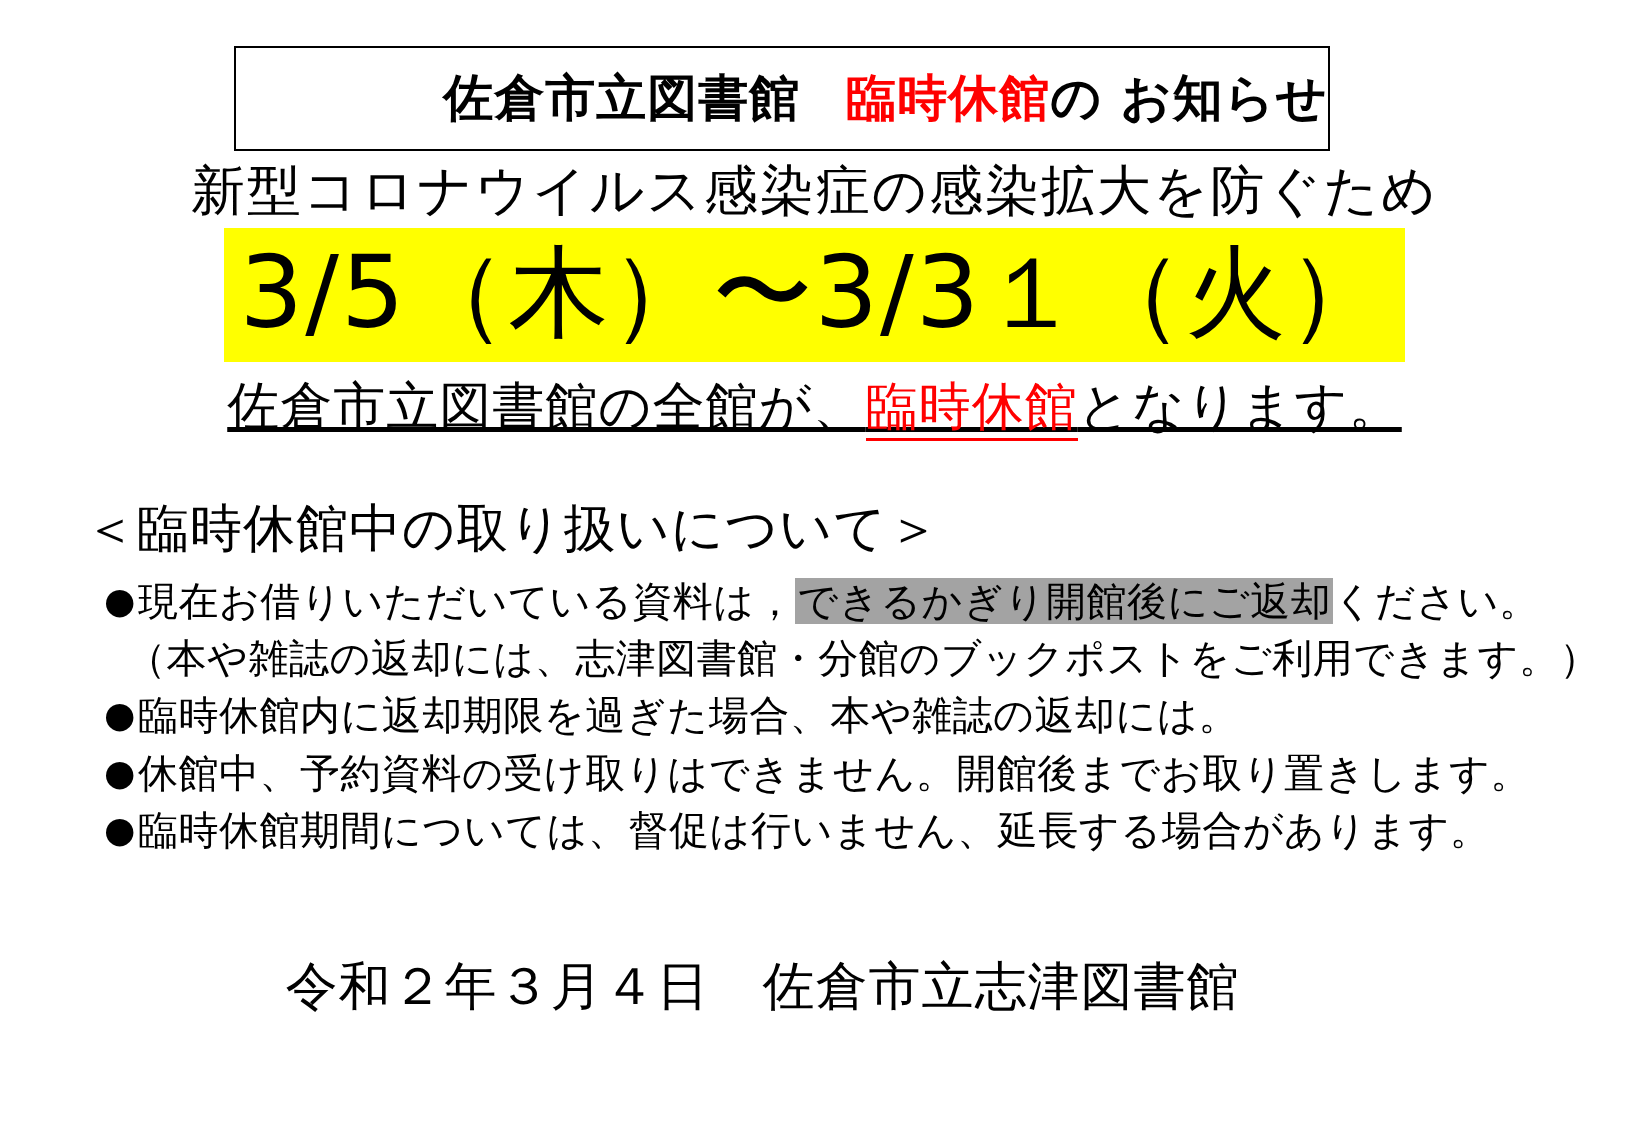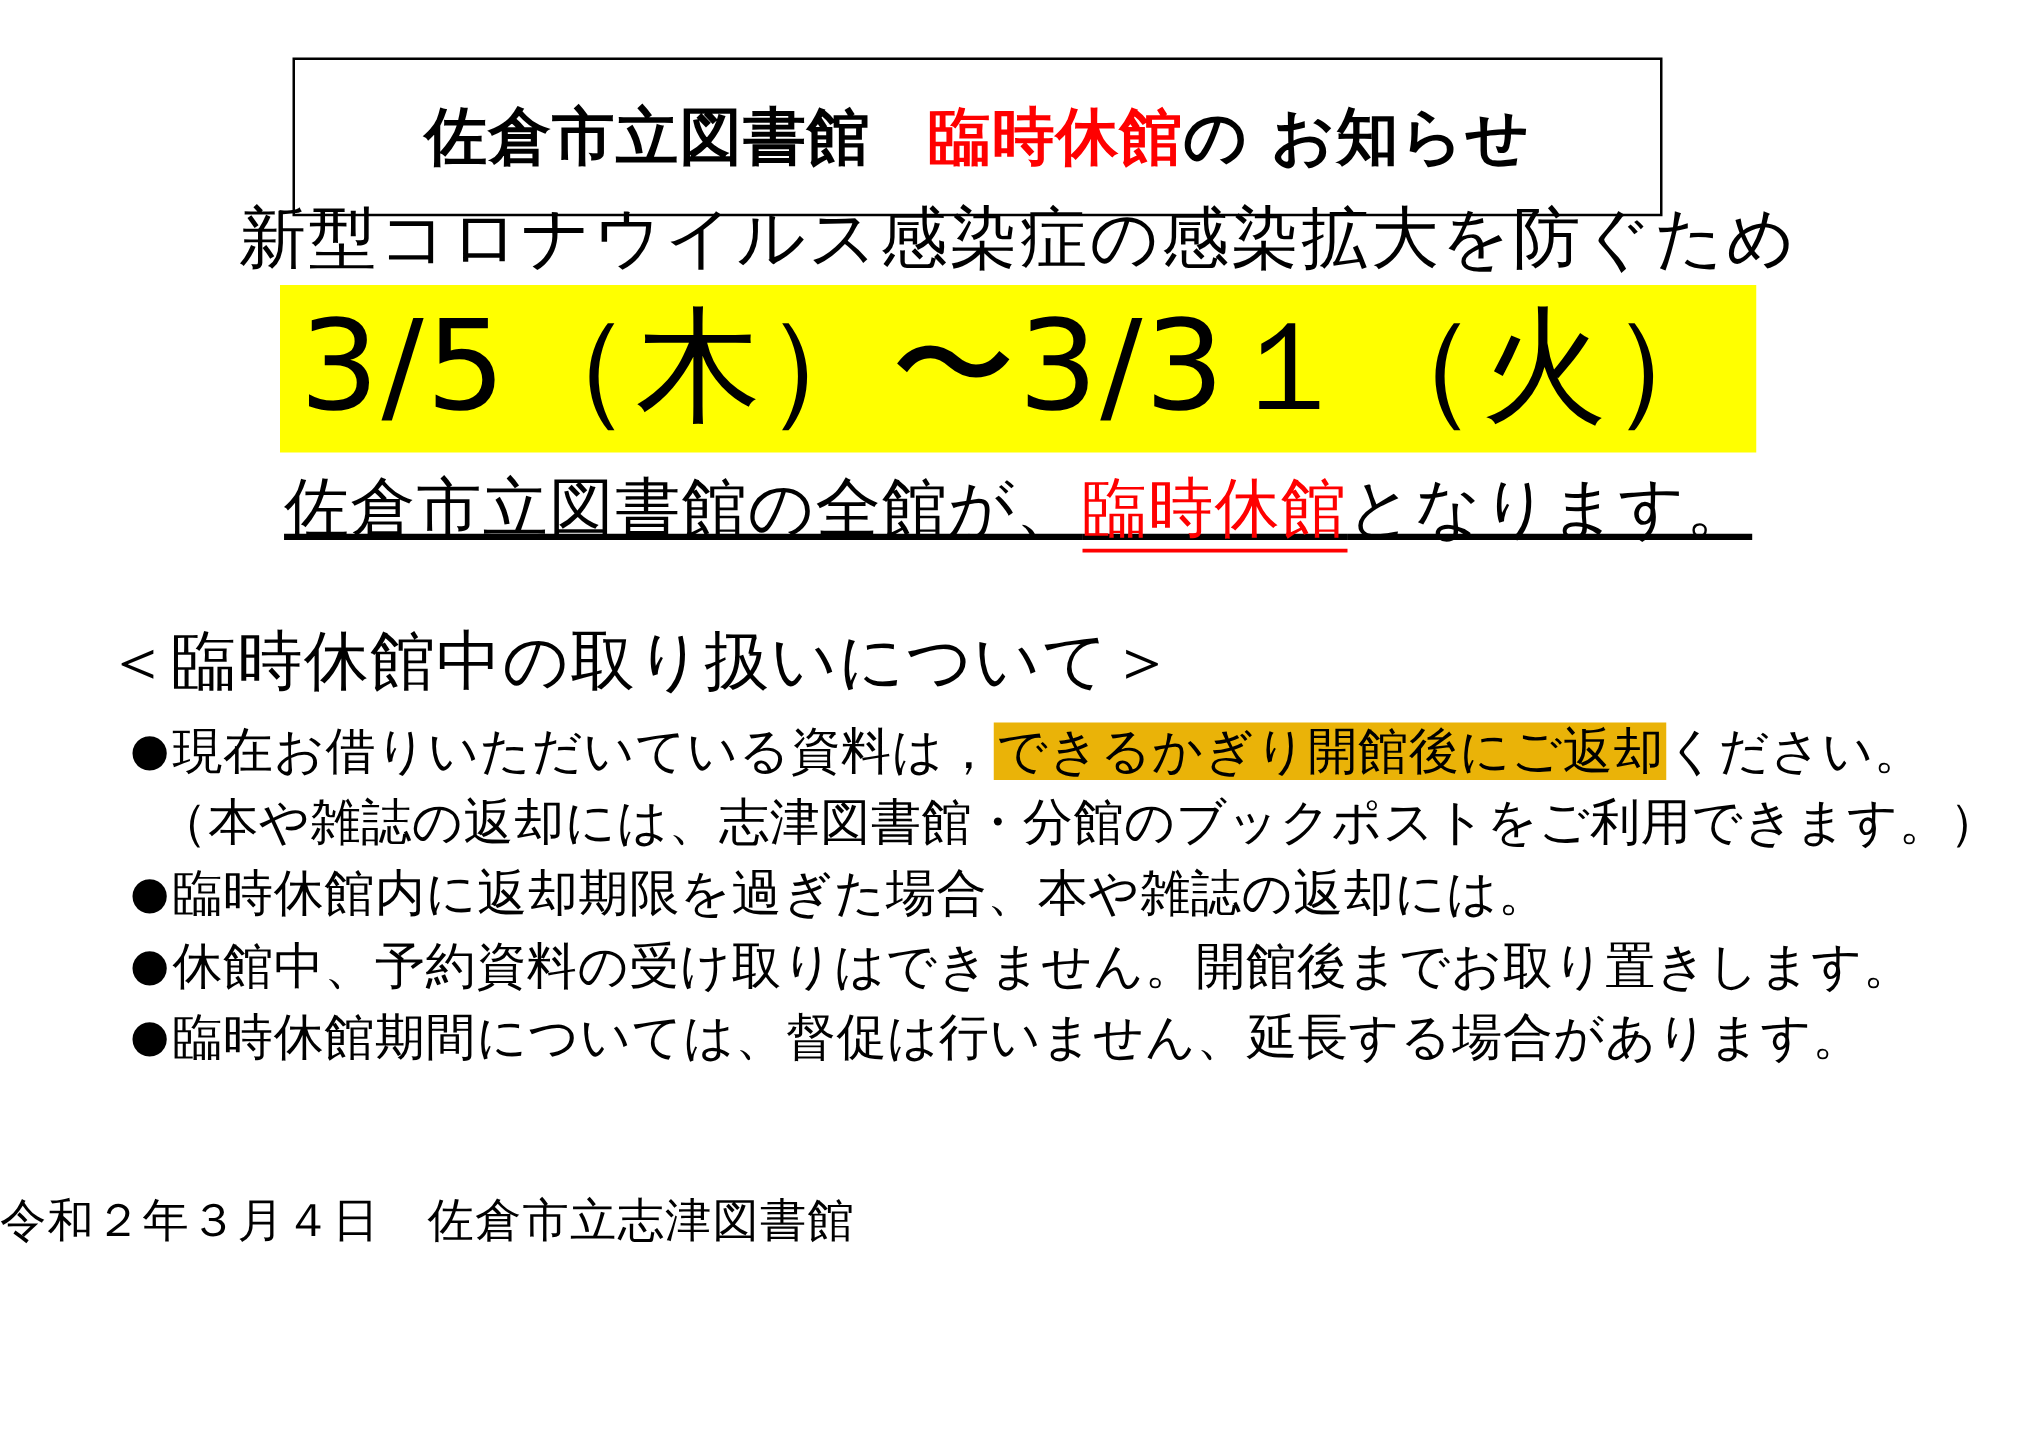--- a/index.html
+++ b/index.html
@@ -21,26 +21,26 @@
     inset: 0;
     background: #ffffff;
   }
 
   
   .title-box {
     position: absolute;
     left: 234px;
     top: 46px;
     width: 1096px;
-    height: 127px;
+    height: 105px;
     border: 2px solid #000000;
     box-sizing: border-box;
     display: flex;
     align-items: center;
-    justify-content: center;
+    justify-content: flex-end;
   }
   .title-line {
     display: flex;
     align-items: baseline;
     white-space: nowrap;
     font-weight: bold;
     font-size: 50px;
     letter-spacing: 1px;
   }
   .title-line .t-black { color: #000000; }
@@ -122,41 +122,41 @@
   }
   .bullet-row.sub {
     padding-left: 20px;
   }
   .bullet-mark {
     font-size: 36px;
     vertical-align: 2px;
     margin-right: 2px;
   }
   .cyan-hl {
-    background: #eab308;
+    background: #a3a3a3;
     padding: 0 2px;
   }
 
   .closing {
     position: absolute;
     left: 146px;
     top: 888px;
     font-size: 40px;
     letter-spacing: 0.5px;
     white-space: nowrap;
   }
   .signature {
     position: absolute;
     left: 0;
     top: 952px;
     width: 100%;
-    text-align: left;
+    text-align: center;
     padding-right: 104px;
     box-sizing: border-box;
-    font-size: 37px;
+    font-size: 52px;
     letter-spacing: 1px;
     white-space: nowrap;
   }
 </style>
 </head>
 <body>
 
 <div class="sheet">
 
   <div class="title-box">

